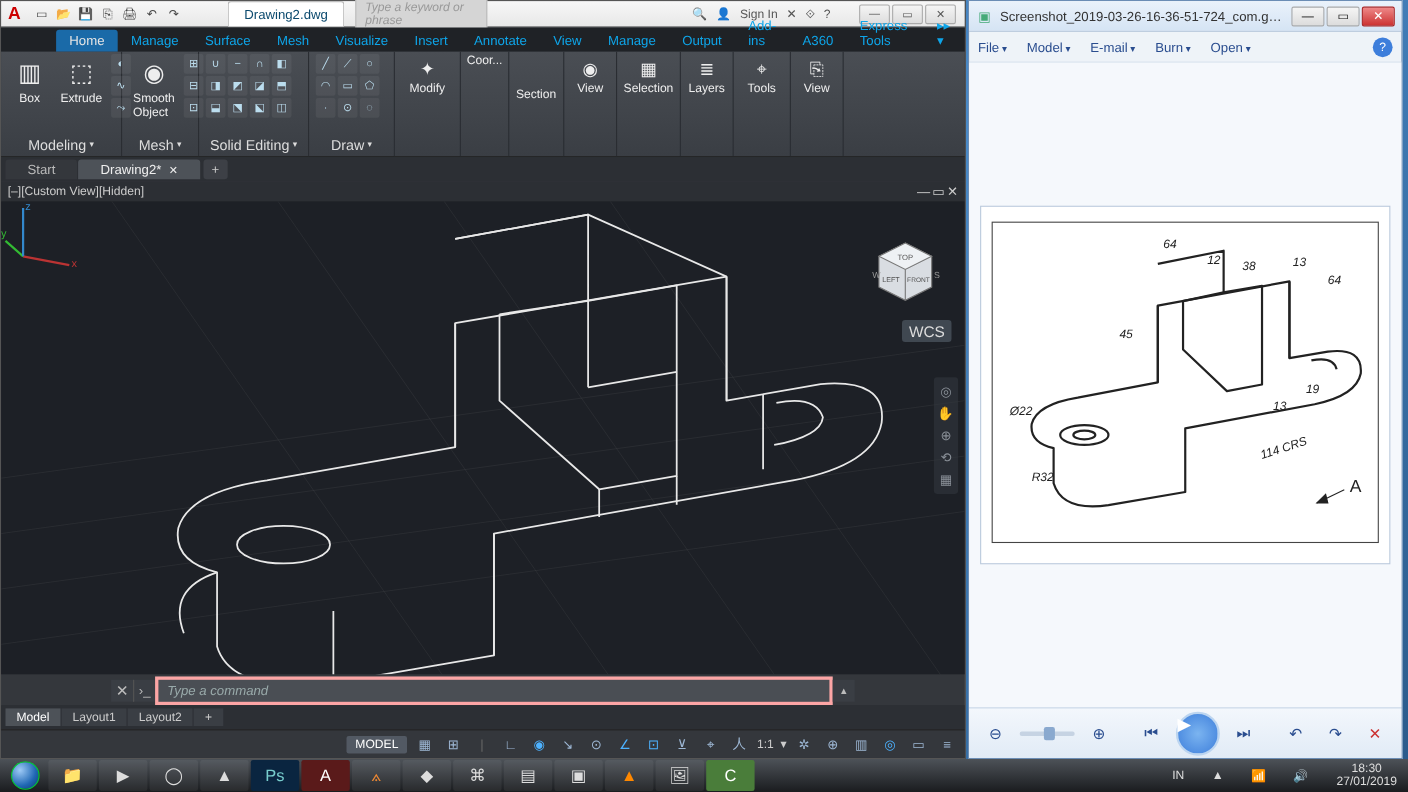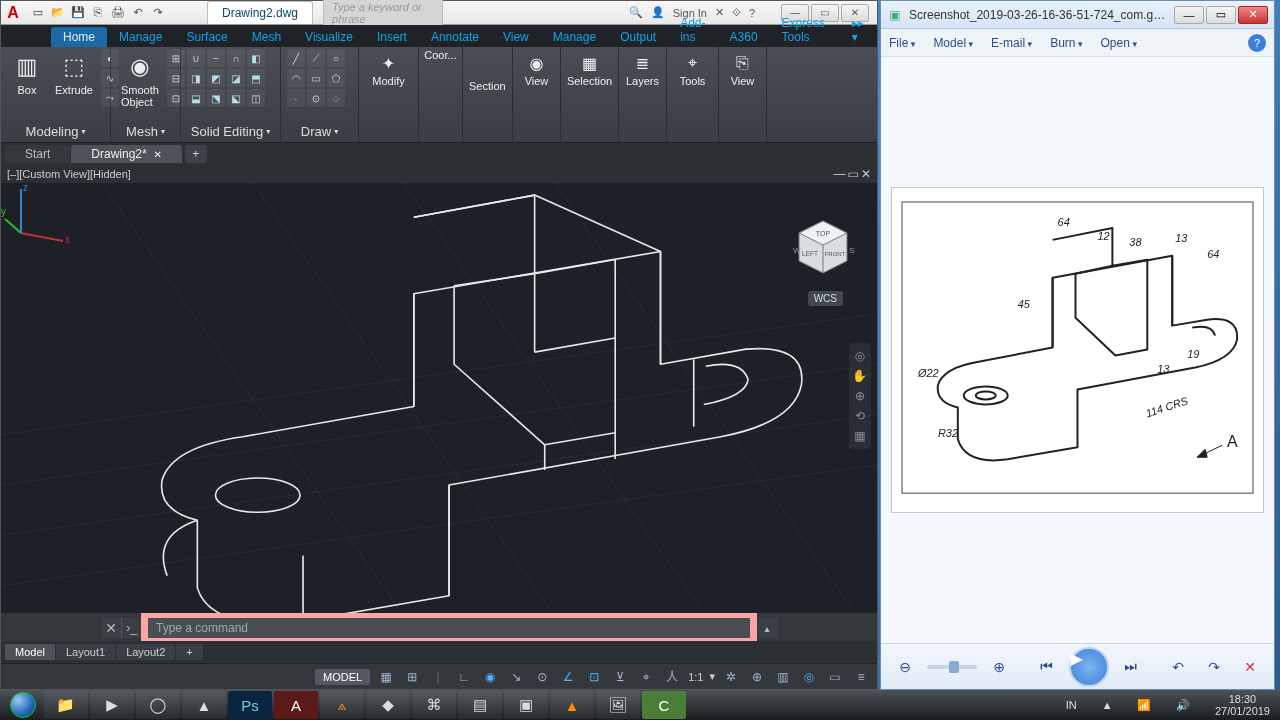--- a/index.html
+++ b/index.html
@@ -39,29 +39,29 @@
 .doc-tab{padding:2px 20px;font-size:12px;color:#bbb;background:#34373c;border-radius:3px 3px 0 0;margin-right:1px}
 .doc-tab.active{background:#4d5258;color:#eee}
 .doc-add{width:22px;height:18px;background:#3d4046;color:#ccc;display:flex;align-items:center;justify-content:center;border-radius:3px;margin-left:2px;font-size:12px}
 
 .view-label{height:18px;background:#2c2f34;color:#ccc;font-size:11px;padding:2px 6px;display:flex;align-items:center}
 .view-label-controls{margin-left:auto;display:flex;gap:2px;font-size:12px}
 
 .canvas{flex:1;background:#1d2026;position:relative;overflow:hidden}
 .canvas svg{position:absolute;inset:0}
 .viewcube{position:absolute;right:18px;top:30px;width:72px;height:72px;display:flex;align-items:center;justify-content:center}
-.wcs-badge{position:absolute;right:34px;top:108px;background:rgba(80,90,100,.7);color:#ddd;font-size:10px;padding:2px 6px;border-radius:3px}
+.wcs-badge{position:absolute;right:12px;top:108px;background:rgba(80,90,100,.7);color:#ddd;font-size:14px;padding:2px 6px;border-radius:3px}
 .nav-col{position:absolute;right:6px;top:160px;width:22px;background:rgba(50,55,62,.6);border-radius:3px;display:flex;flex-direction:column;gap:6px;padding:6px 0;align-items:center}
 .nav-col span{color:#8a9098;font-size:12px}
 .ucs{position:absolute;left:14px;bottom:18px}
 
 .cmd{height:26px;display:flex;align-items:center;margin:2px 100px 0 100px}
 .cmd-close{width:20px;height:20px;color:#bbb;display:flex;align-items:center;justify-content:center;font-size:14px;background:#3a3e44}
 .cmd-chev{width:20px;height:20px;color:#bbb;display:flex;align-items:center;justify-content:center;font-size:12px;background:#3a3e44;border-left:1px solid #555}
-.cmd-input{flex:1;background:#4a4e54;color:#9aa;font-size:12px;padding:3px 8px;border:7px solid #fca5a5}
+.cmd-input{flex:1;background:#4a4e54;color:#9aa;font-size:12px;font-style:italic;padding:3px 8px;border:3px solid #fca5a5}
 .cmd-up{width:20px;height:20px;background:#3a3e44;color:#bbb;display:flex;align-items:center;justify-content:center;font-size:10px}
 
 .layout-tabs{height:22px;background:#2c2f34;display:flex;align-items:center;padding-left:4px}
 .layout-tab{padding:2px 10px;font-size:11px;color:#ccc;background:#3a3e44;margin-right:1px}
 .layout-tab.active{background:#4d5258;color:#fff}
 
 .statusbar{height:26px;background:#34373c;display:flex;align-items:center;padding:0 6px;gap:6px;border-top:1px solid #222}
 .status-seg{display:flex;align-items:center;gap:6px;color:#ccc;font-size:11px}
 .status-btn{width:20px;height:20px;display:flex;align-items:center;justify-content:center;color:#9db7d4;font-size:12px}
 .status-model{background:#525963;color:#fff;padding:2px 8px;font-size:11px;border-radius:2px}

